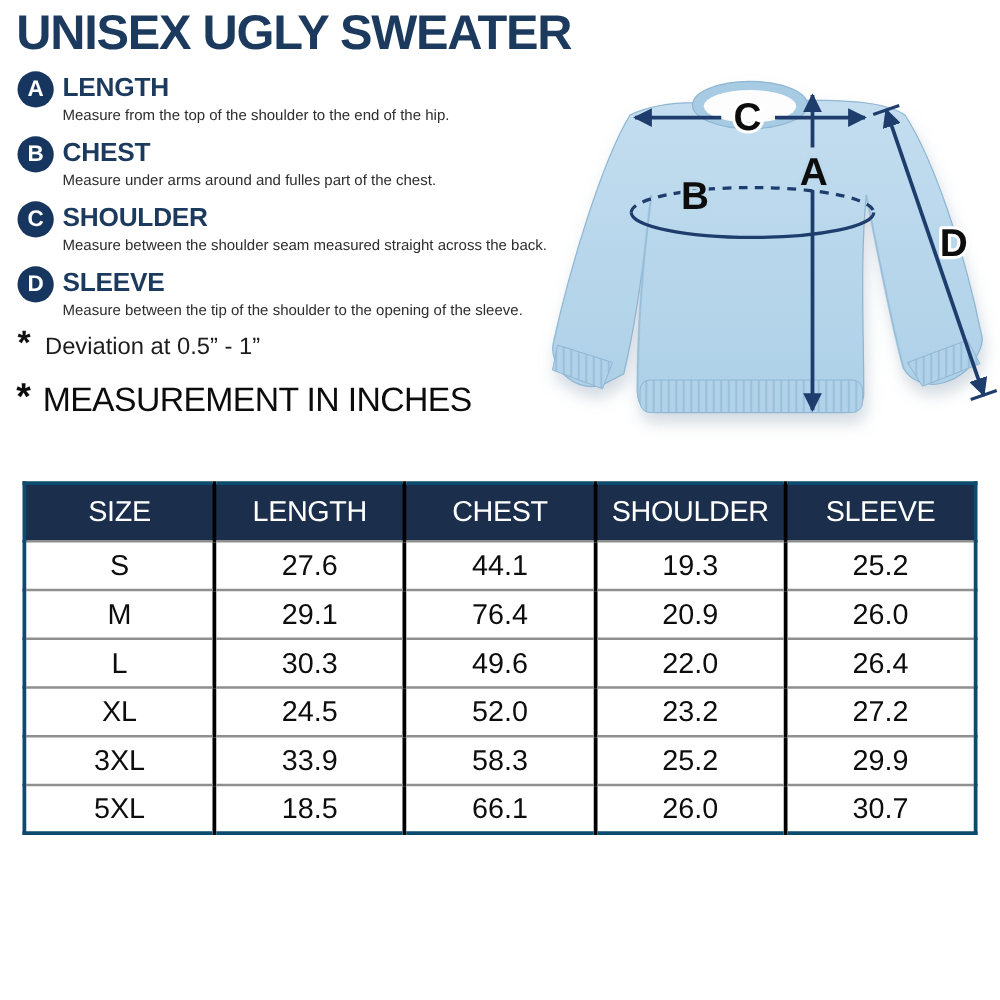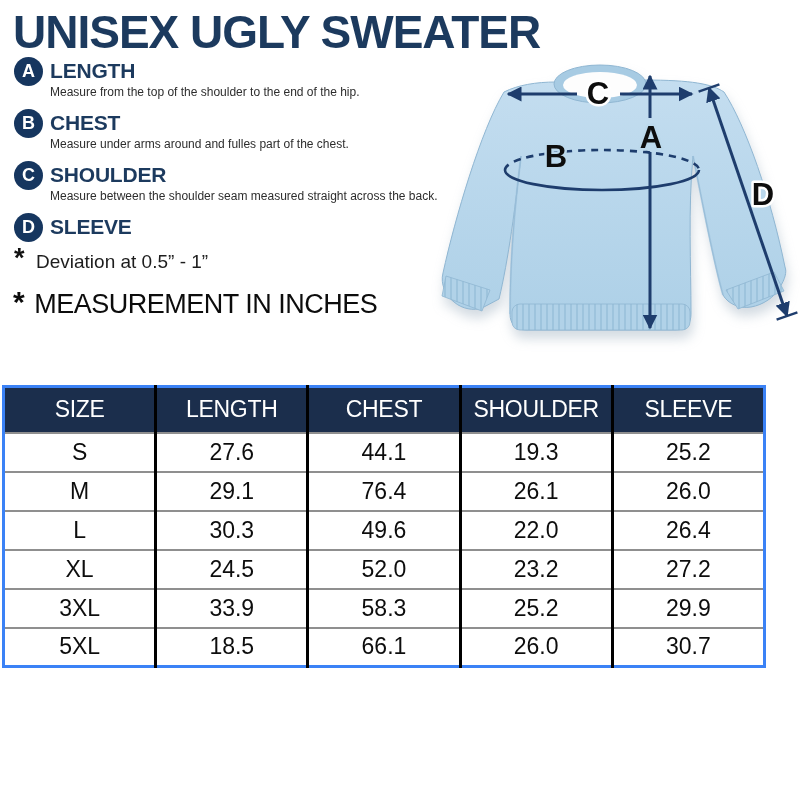--- a/index.html
+++ b/index.html
@@ -1,20 +1,20 @@
 <!DOCTYPE html>
 <html><head>
 <meta charset="utf-8">
 <style>
   * { margin:0; padding:0; box-sizing:border-box; }
   html,body { width:800px; height:800px; background:#ffffff; overflow:hidden;
               font-family:"Liberation Sans", sans-serif; }
   .canvas { position:relative; width:800px; height:800px; background:#fff; }
 
-  .page-title { position:absolute; left:13px; top:5px; font-size:46px; font-weight:700;
+  .page-title { position:absolute; left:13px; top:5px; font-size:39px; font-weight:700;
                 color:#1c3a5e; letter-spacing:-1px; white-space:nowrap; }
 
   .left-col { position:absolute; left:14px; top:58px; width:446px; }
 
   .def-item { display:flex; align-items:flex-start; margin-bottom:8px; }
   .badge { flex:0 0 29px; width:29px; height:29px; border-radius:50%; background:#16365f;
            color:#fff; font-size:18px; font-weight:700; text-align:center; line-height:29px;
            margin-right:7px; margin-top:-1px; }
   .def-text { flex:1; }
   .def-heading { font-size:21px; font-weight:700; color:#1c3a5e; line-height:25px;
@@ -28,22 +28,22 @@
   .units { margin-top:16px; margin-left:-1px; font-size:27px; font-weight:400; color:#0c0c0c;
            letter-spacing:-0.5px; display:flex; align-items:flex-start; }
   .units .star { font-size:30px; font-weight:700; margin-right:10px; line-height:26px; }
 
   .sweater-svg { position:absolute; left:430px; top:38px; width:370px; height:324px; }
   .dlabel { font-family:"Liberation Sans", sans-serif; font-weight:700; font-size:31px;
             fill:#0d0d0d; paint-order:stroke; stroke:#bcd9ec; stroke-width:5px;
             stroke-linejoin:round; }
   .dlabel-onwhite { stroke:#ffffff; }
 
-  .size-table { position:absolute; left:2px; top:385px; width:764px; border-collapse:collapse;
-                table-layout:fixed; background:#fff; border:3px solid #3b82f6; }
+  .size-table { position:absolute; left:18px; top:385px; width:764px; border-collapse:collapse;
+                table-layout:fixed; background:#fff; border:3px solid #0c4a6e; }
   .size-table th { background:#1b2e4c; color:#ffffff; font-weight:400; font-size:23px;
                    height:46px; border-left:3px solid #000; border-bottom:2px solid #8f8f8f;
                    letter-spacing:-0.3px; }
   .size-table th:first-child { border-left:none; }
   .size-table td { text-align:center; font-size:23px; color:#0d0d0d; height:39px;
                    border-left:3px solid #000; border-top:2px solid #8f8f8f; }
   .size-table td:first-child { border-left:none; }
 </style>
 </head>
 <body>
@@ -75,20 +75,21 @@
       <div class="def-text">
         <div class="def-heading">SHOULDER</div>
         <div class="def-desc">Measure between the shoulder seam measured straight across the back.</div>
       </div>
     </div>
 
     <div class="def-item">
       <span class="badge">D</span>
       <div class="def-text">
         <div class="def-heading">SLEEVE</div>
+        <div class="def-desc">Measure between the tip of the shoulder to the opening of the sleeve.</div>
       </div>
     </div>
 
     <div class="note">
       <span class="star">*</span>
       <div>Deviation at 0.5” - 1”</div>
     </div>
 
     <div class="units">
       <span class="star">*</span>
@@ -192,21 +193,21 @@
       <td>27.6</td>
       <td>44.1</td>
       <td>19.3</td>
       <td>25.2</td>
     </tr>
 
     <tr>
       <td>M</td>
       <td>29.1</td>
       <td>76.4</td>
-      <td>26.1</td>
+      <td>20.9</td>
       <td>26.0</td>
     </tr>
 
     <tr>
       <td>L</td>
       <td>30.3</td>
       <td>49.6</td>
       <td>22.0</td>
       <td>26.4</td>
     </tr>

